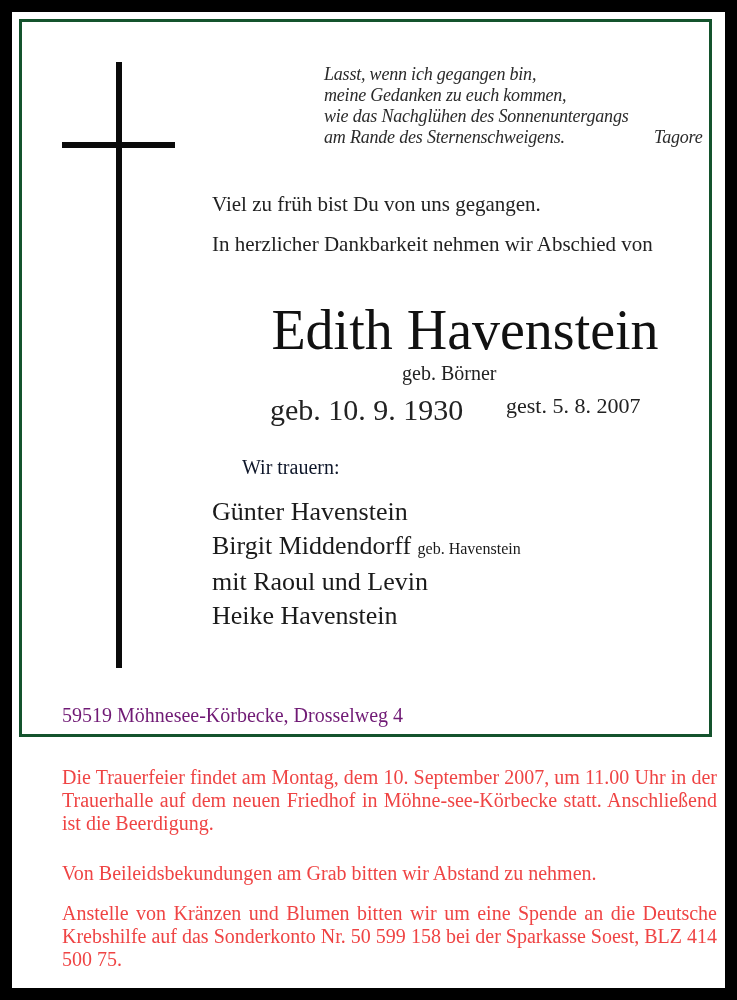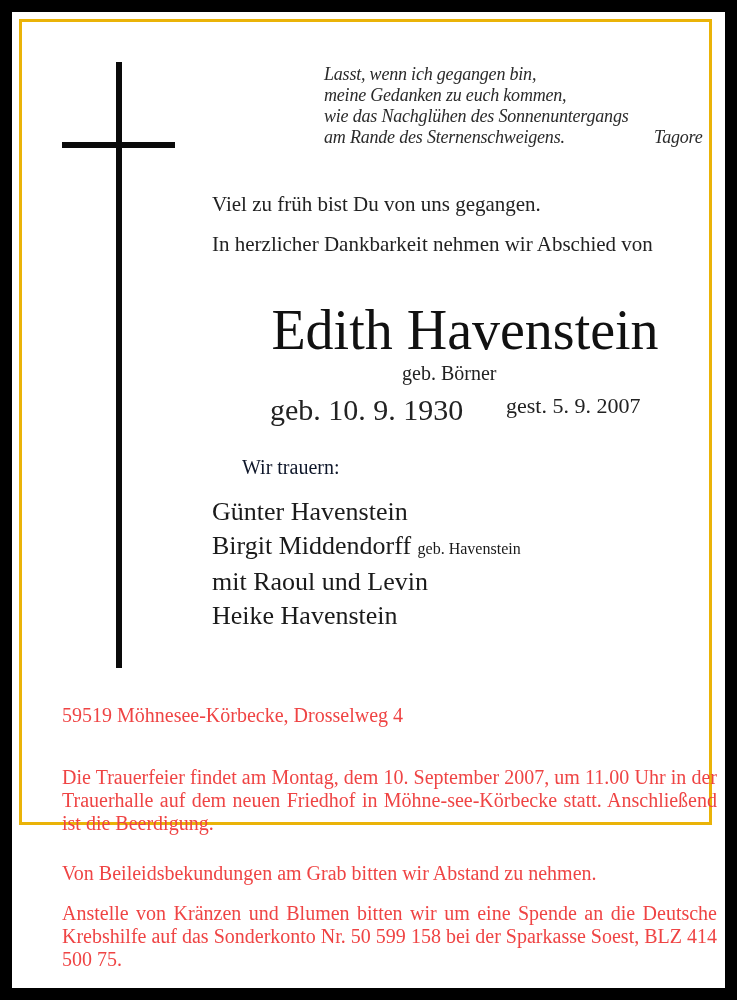--- a/index.html
+++ b/index.html
@@ -17,23 +17,23 @@
     }
     .outer-frame {
       position: absolute;
       left: 12px; top: 12px;
       width: 713px; height: 976px;
       background: #fff;
     }
     .inner-frame {
       position: absolute;
       left: 19px; top: 19px;
-      width: 693px; height: 806px;
+      width: 693px; height: 718px;
       box-sizing: border-box;
-      border: 3px solid #eab308;
+      border: 3px solid #14532d;
       background: #fff;
     }
     .cross-vertical {
       position: absolute;
       left: 94px; top: 40px;
       width: 6px; height: 606px;
       background: #0a0a0a;
     }
     .cross-horizontal {
       position: absolute;
@@ -105,21 +105,21 @@
       line-height: 33.5px;
       color: #1a1a1a;
     }
     .mourners .row { display: block; white-space: nowrap; }
     .mourners .small { font-size: 16px; }
 
     .address {
       position: absolute;
       left: 40px; top: 682px;
       font-size: 20px;
-      color: #ef4444;
+      color: #701a75;
     }
     .para {
       position: absolute;
       left: 40px; width: 655px;
       font-size: 20px;
       line-height: 23px;
       color: #ef4444;
       text-align: justify;
       text-align-last: left;
     }
@@ -143,21 +143,21 @@
     <span class="line">am Rande des Sternenschweigens.</span>
     <span class="author">Tagore</span>
   </div>
 
   <div class="lead lead-1">Viel zu früh bist Du von uns gegangen.</div>
   <div class="lead lead-2">In herzlicher Dankbarkeit nehmen wir Abschied von</div>
 
   <div class="deceased-name">Edith Havenstein</div>
   <div class="maiden-name">geb. Börner</div>
   <div class="born">geb. 10. 9. 1930</div>
-  <div class="died">gest. 5. 9. 2007</div>
+  <div class="died">gest. 5. 8. 2007</div>
 
   <div class="mourners-heading">Wir trauern:</div>
   <div class="mourners">
     <span class="row"><span>Günter Havenstein</span></span>
     <span class="row"><span>Birgit Middendorff</span> <span class="small">geb. Havenstein</span></span>
     <span class="row"><span>mit Raoul und Levin</span></span>
     <span class="row"><span>Heike Havenstein</span></span>
   </div>
 
   <div class="address">59519 Möhnesee-Körbecke, Drosselweg 4</div>

